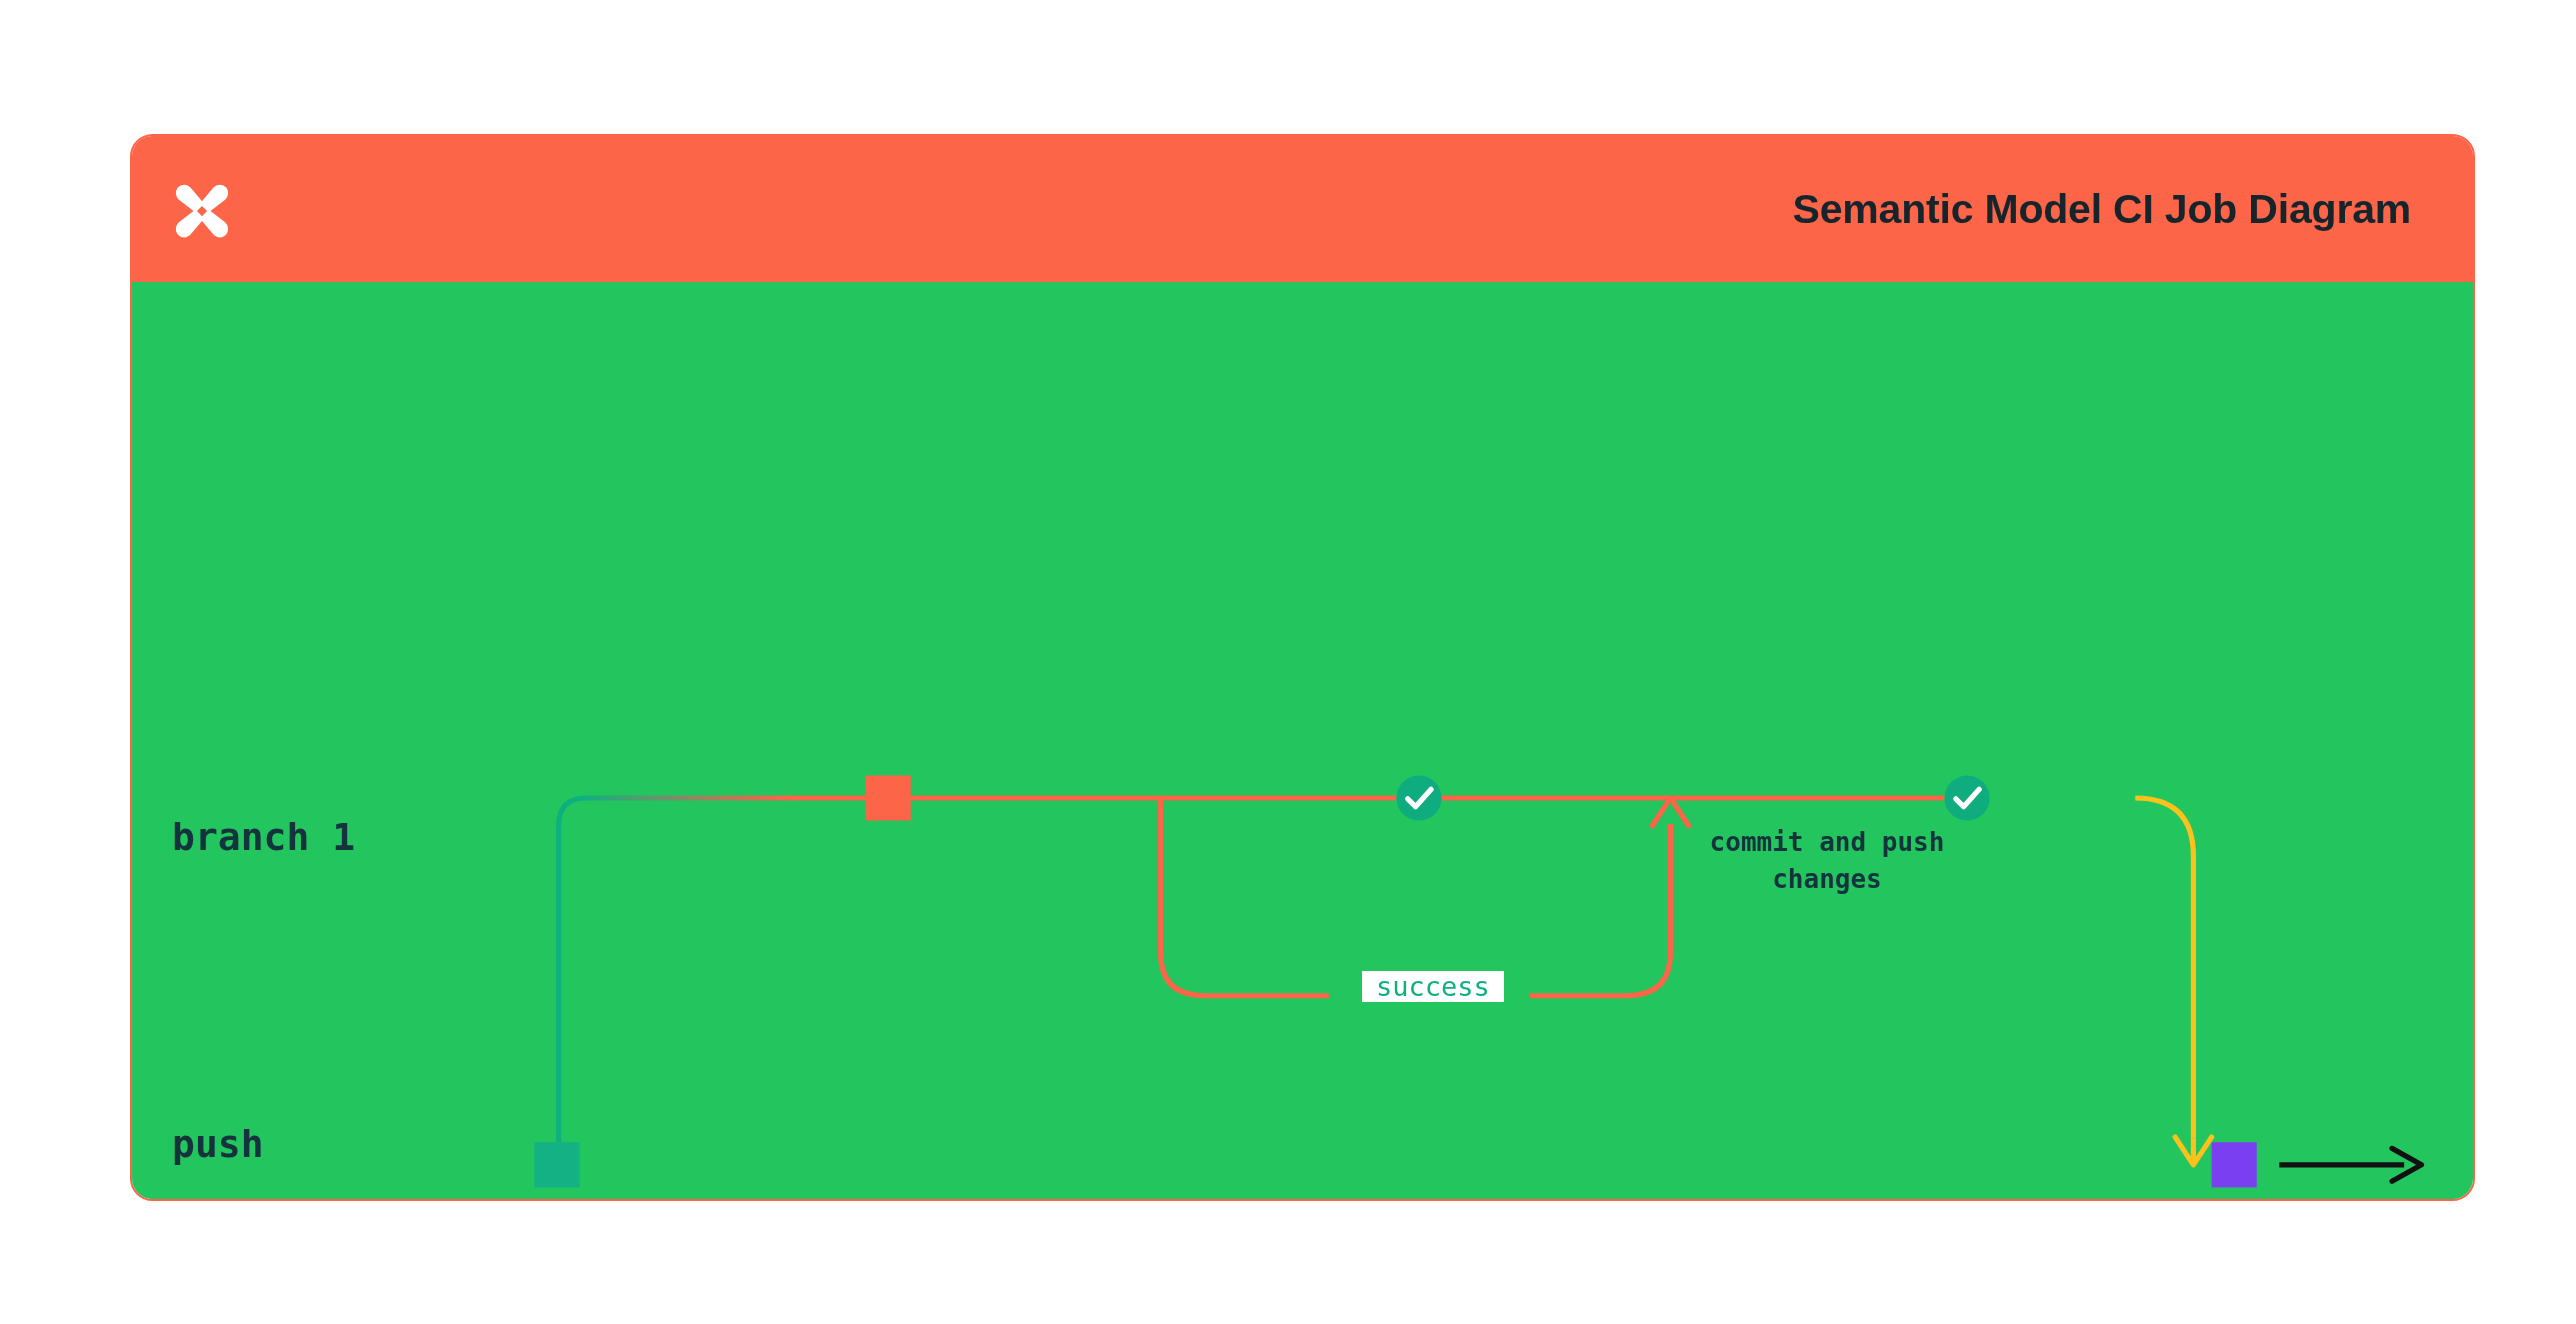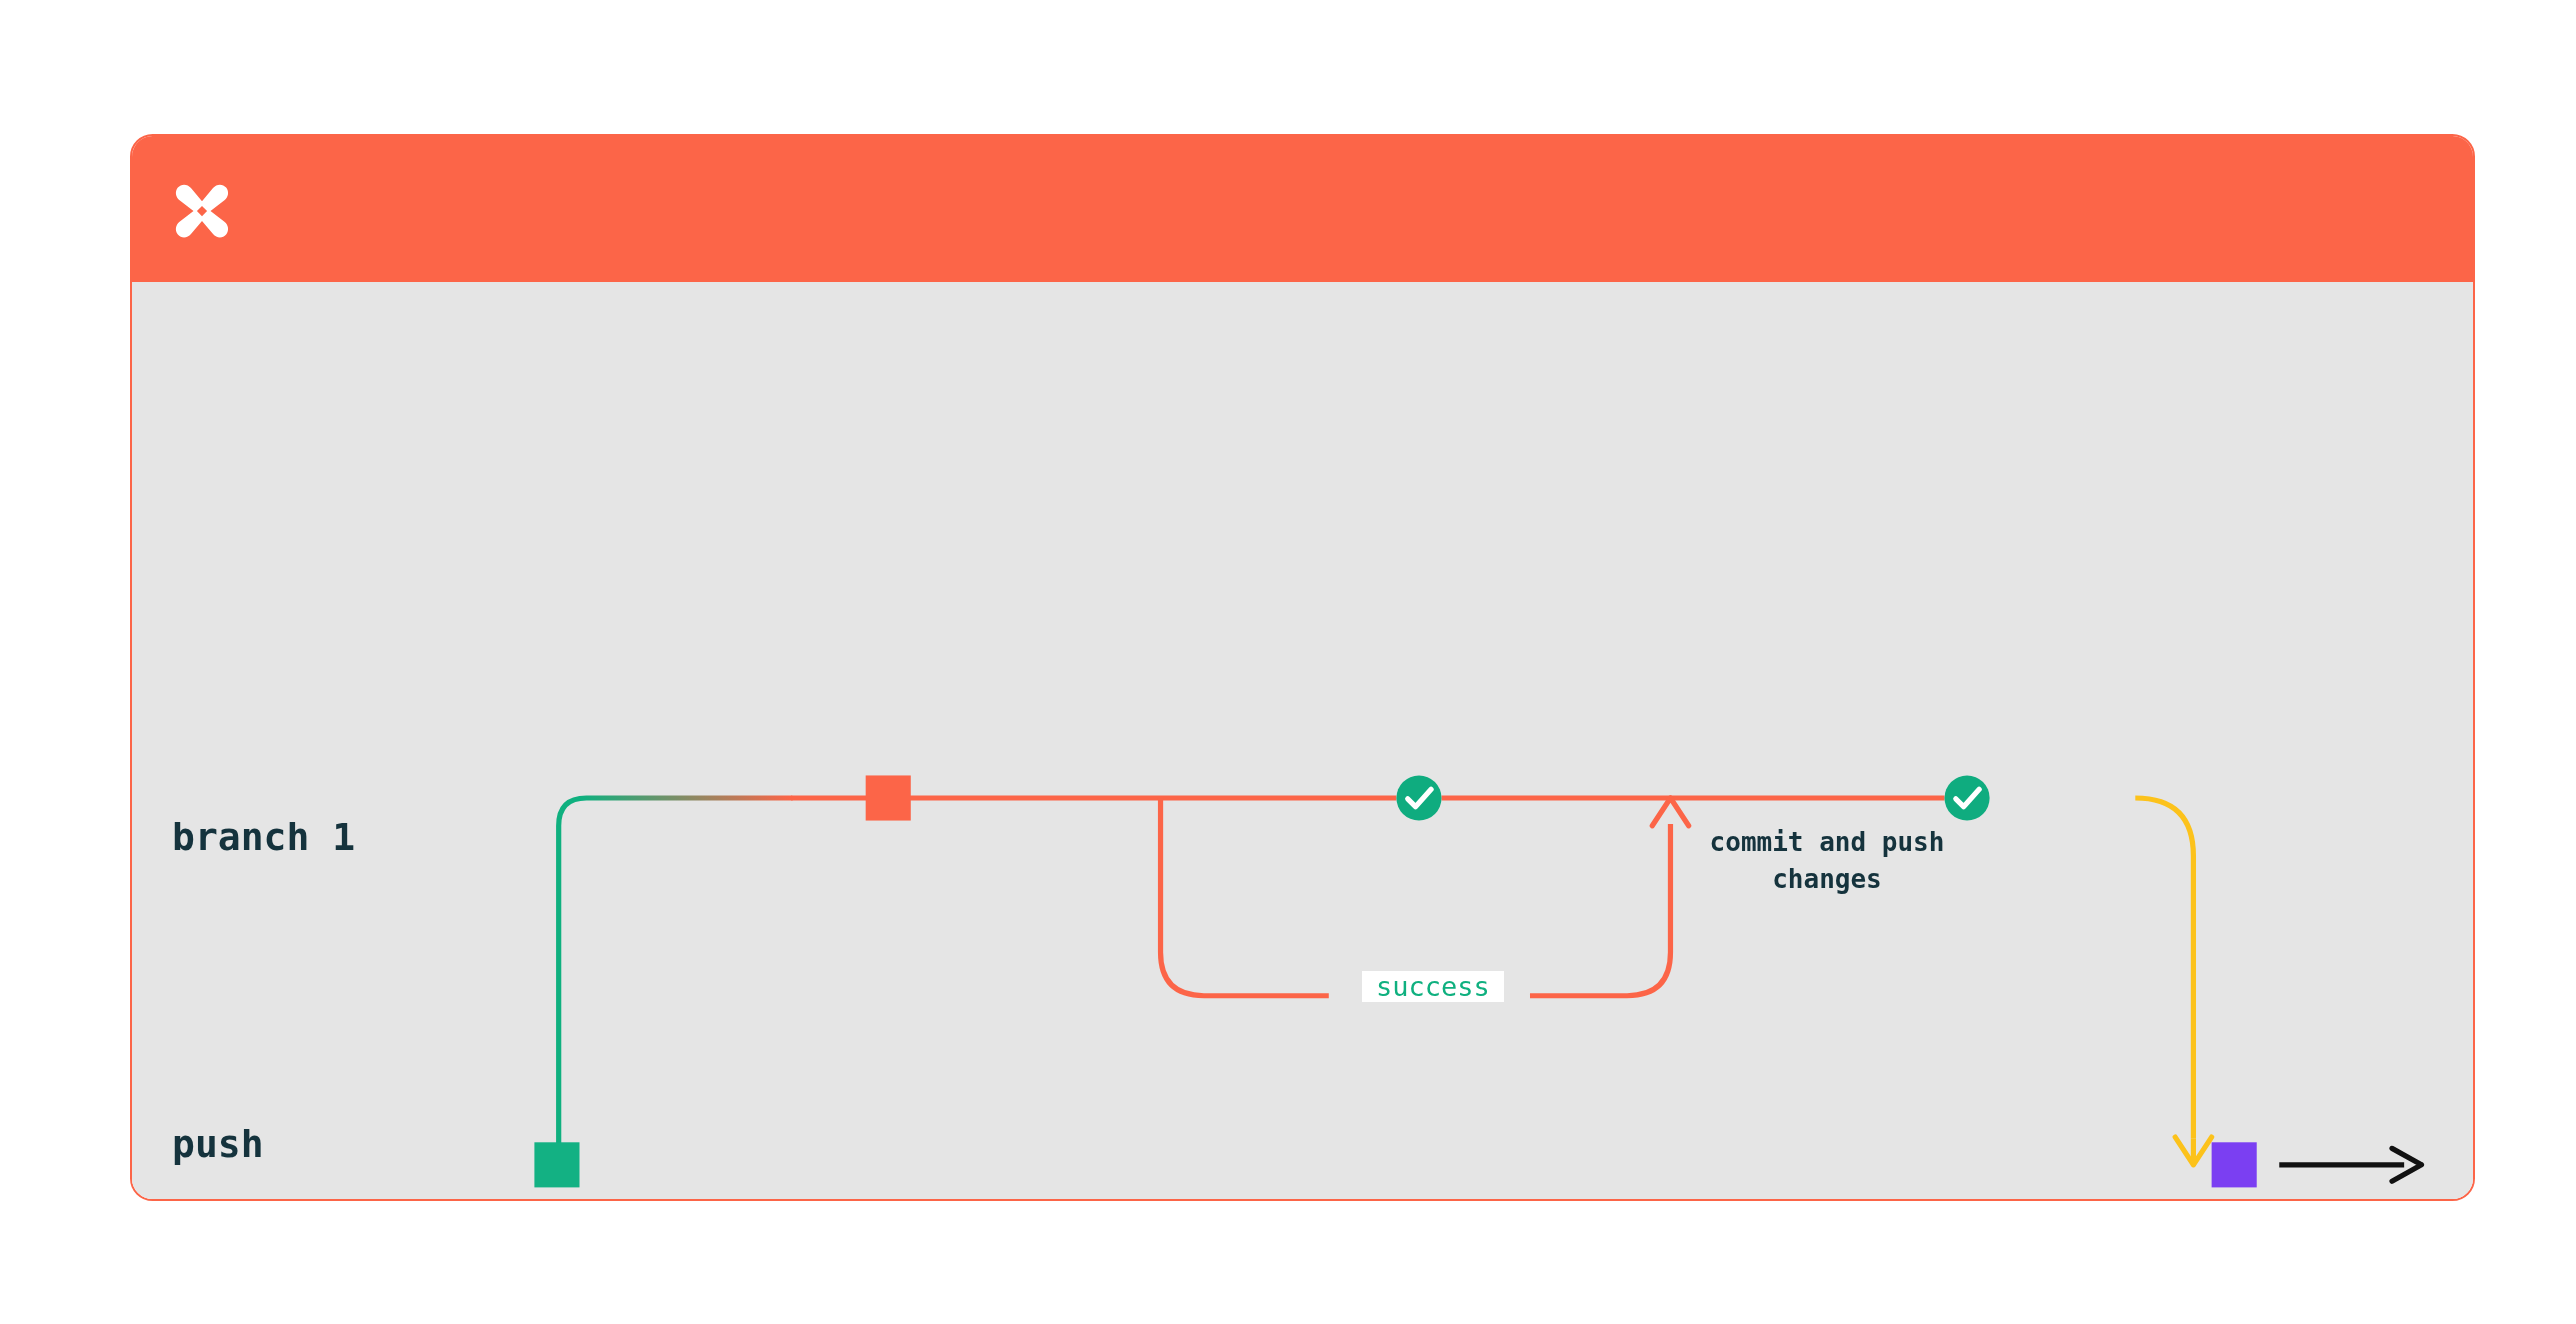--- a/index.html
+++ b/index.html
@@ -63,21 +63,21 @@
     letter-spacing: -0.2px;
     white-space: nowrap;
   }
 
   .card-body {
     position: absolute;
     left: 0;
     top: 146px;
     width: 100%;
     height: 921px;
-    background: #e5e5e5;
+    background: #22c55e;
   }
 
   
   .diagram {
     position: absolute;
     left: 0;
     top: 0;
     width: 2345px;
     height: 921px;
   }
@@ -137,20 +137,21 @@
     <div class="card-header">
       <svg class="logo" viewBox="0 0 100 100">
         <path d="M14.5 18.5 C19.5 12.5 28.5 12.8 33.8 19.2 L50 38.5 L66.2 19.2
                  C71.5 12.8 80.5 12.5 85.5 18.5 C90.2 24.2 89.0 32.6 83.0 37.2
                  L62.5 53.0 L83.0 68.8 C89.0 73.4 90.2 81.8 85.5 87.5
                  C80.5 93.5 71.5 93.2 66.2 86.8 L50 67.5 L33.8 86.8
                  C28.5 93.2 19.5 93.5 14.5 87.5 C9.8 81.8 11.0 73.4 17.0 68.8
                  L37.5 53.0 L17.0 37.2 C11.0 32.6 9.8 24.2 14.5 18.5 Z" fill="#ffffff"></path>
         <path d="M50 45.5 L57.5 53.0 L50 60.5 L42.5 53.0 Z" fill="#fc6548"></path>
       </svg>
+      <div class="header-title">Semantic Model CI Job Diagram</div>
     </div>
 
     <div class="card-body">
       <div class="diagram">
 
         <svg width="2345" height="921" viewBox="0 0 2704 1062">
           <defs>
             <linearGradient id="gradBranchUp" x1="0" y1="1" x2="1" y2="0">
               <stop offset="0%" stop-color="#0fb07f"></stop>
               <stop offset="55%" stop-color="#0fb07f"></stop>

